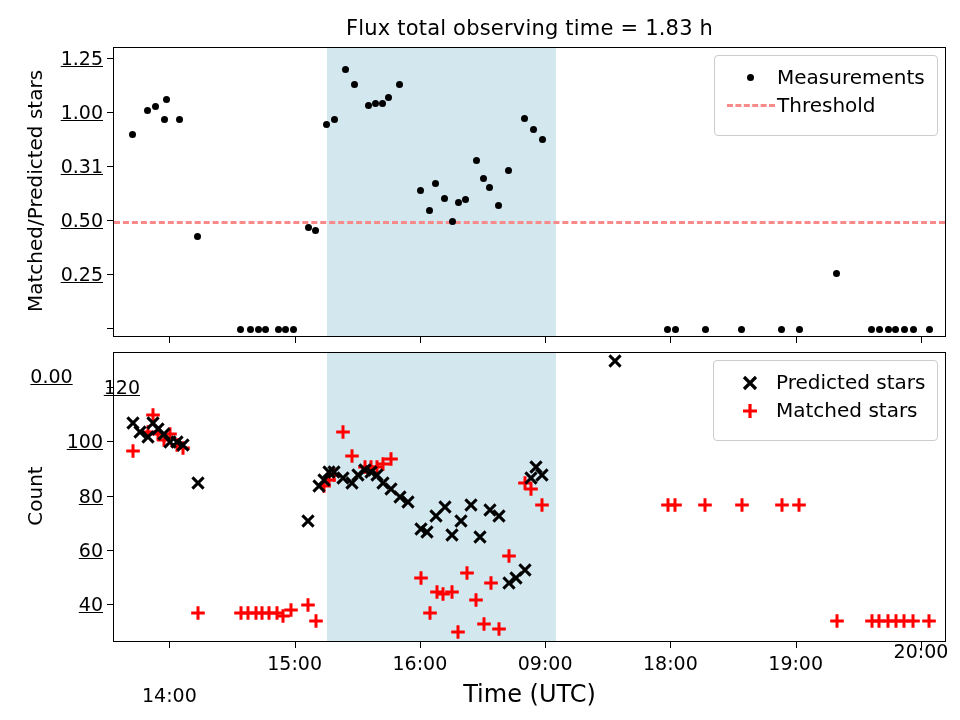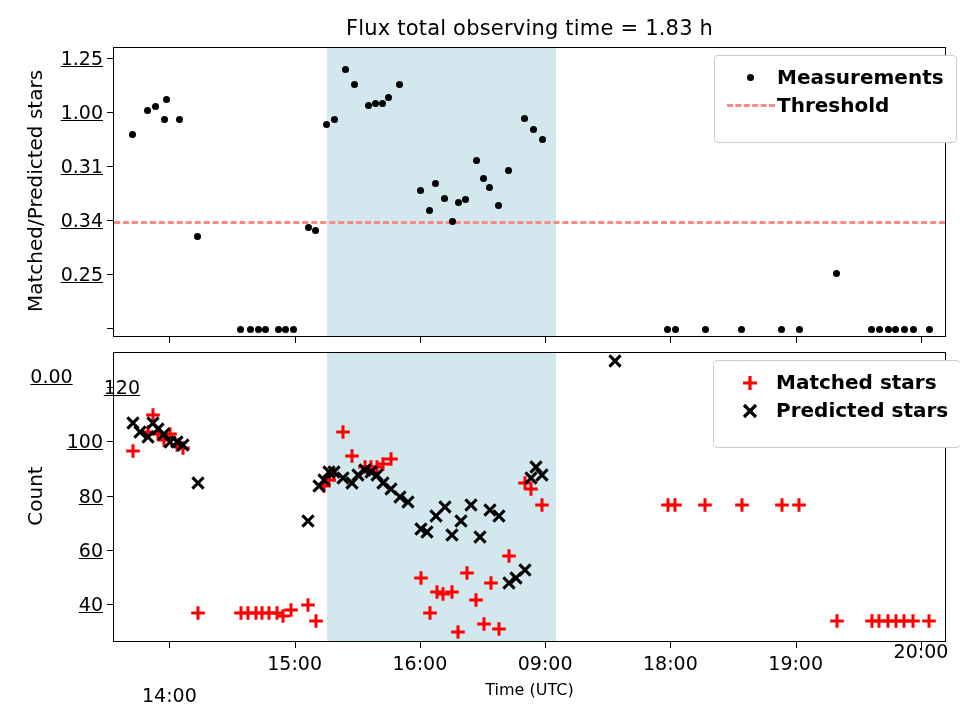--- a/index.html
+++ b/index.html
@@ -122,31 +122,30 @@
     transform-origin: 50% 50%;
     transform: rotate(-90deg);
     font-size: 20px;
     color: #000000;
     white-space: nowrap;
     text-align: center;
   }
   .xlabel {
     position: absolute;
     text-align: center;
-    font-size: 16px;
+    font-size: 24px;
     color: #000000;
   }
   .legend-box {
     position: absolute;
     box-sizing: border-box;
     background: #ffffff;
     border: 1.1px solid #cccccc;
     border-radius: 4px;
-    padding: 7px 12px 23px 10px;
-    font-weight: bold;
+    padding: 7px 12px 16px 10px;
   }
   .legend-row {
     display: flex;
     align-items: center;
     height: 28px;
   }
   .legend-sym {
     width: 52px;
     height: 24px;
     position: relative;
@@ -245,21 +244,21 @@
         <div class="pt-dot" style="left: 790.411px; top: 281.343px; background: rgb(0, 0, 0);"></div>
         <div class="pt-dot" style="left: 799.179px; top: 281.343px; background: rgb(0, 0, 0);"></div>
         <div class="pt-dot" style="left: 815.463px; top: 281.343px; background: rgb(0, 0, 0);"></div>
       </div>
   </div>
   <div id="top-ticks">
       <div class="ytick-label" style="top: 328.343px; left: 0px; width: 103px; text-align: center; margin-top: 48px;">0.00</div>
       <div class="ytick-mark" style="top: 328.343px; left: 107px;"></div>
       <div class="ytick-label" style="top: 274.239px; left: 0px; width: 103px; text-align: right;">0.25</div>
       <div class="ytick-mark" style="top: 274.239px; left: 107px;"></div>
-      <div class="ytick-label" style="top: 220.134px; left: 0px; width: 103px; text-align: right;">0.34</div>
+      <div class="ytick-label" style="top: 220.134px; left: 0px; width: 103px; text-align: right;">0.50</div>
       <div class="ytick-mark" style="top: 220.134px; left: 107px;"></div>
       <div class="ytick-label" style="top: 166.03px; left: 0px; width: 103px; text-align: right;">0.31</div>
       <div class="ytick-mark" style="top: 166.03px; left: 107px;"></div>
       <div class="ytick-label" style="top: 111.925px; left: 0px; width: 103px; text-align: right;">1.00</div>
       <div class="ytick-mark" style="top: 111.925px; left: 107px;"></div>
       <div class="ytick-label" style="top: 57.8209px; left: 0px; width: 103px; text-align: right;">1.25</div>
       <div class="ytick-mark" style="top: 57.8209px; left: 107px;"></div>
       <div class="xtick-mark" style="left: 169.368px; top: 337px;"></div>
       <div class="xtick-mark" style="left: 294.632px; top: 337px;"></div>
       <div class="xtick-mark" style="left: 419.895px; top: 337px;"></div>
@@ -815,30 +814,30 @@
       <div class="xtick-label" style="left: 795.684px; top: 652px;">19:00</div>
       <div class="xtick-mark" style="left: 920.947px; top: 642px;"></div>
       <div class="xtick-label" style="left: 920.947px; top: 640px;">20:00</div>
     </div>
   <div class="ylabel" id="bottom-ylabel" style="width: 290px; left: -110px; top: 484px;">Count</div>
 
   <div class="legend-box" id="legend-bottom" style="left: 713px; top: 360px;">
     <div class="legend-row">
       <span class="legend-sym">
         <svg width="20" height="20" viewBox="0 0 20 20">
-            <path d="M10 3 L10 17 M3 10 L17 10" stroke="#ff0000" stroke-width="3.2" stroke-linecap="butt"></path>
+            <path d="M4 4 L16 16 M16 4 L4 16" stroke="#000000" stroke-width="3.2" stroke-linecap="butt"></path>
           </svg>
       </span>
-      <span class="legend-label">Matched stars</span>
+      <span class="legend-label">Predicted stars</span>
     </div>
     <div class="legend-row">
       <span class="legend-sym">
         <svg width="20" height="20" viewBox="0 0 20 20">
-            <path d="M4 4 L16 16 M16 4 L4 16" stroke="#000000" stroke-width="3.2" stroke-linecap="butt"></path>
+            <path d="M10 3 L10 17 M3 10 L17 10" stroke="#ff0000" stroke-width="3.2" stroke-linecap="butt"></path>
           </svg>
       </span>
-      <span class="legend-label">Predicted stars</span>
+      <span class="legend-label">Matched stars</span>
     </div>
   </div>
 
   <div class="xlabel" id="xlabel" style="left: 113px; width: 833px; top: 680px;">Time (UTC)</div>
 
 </div>
 
 </body></html>

